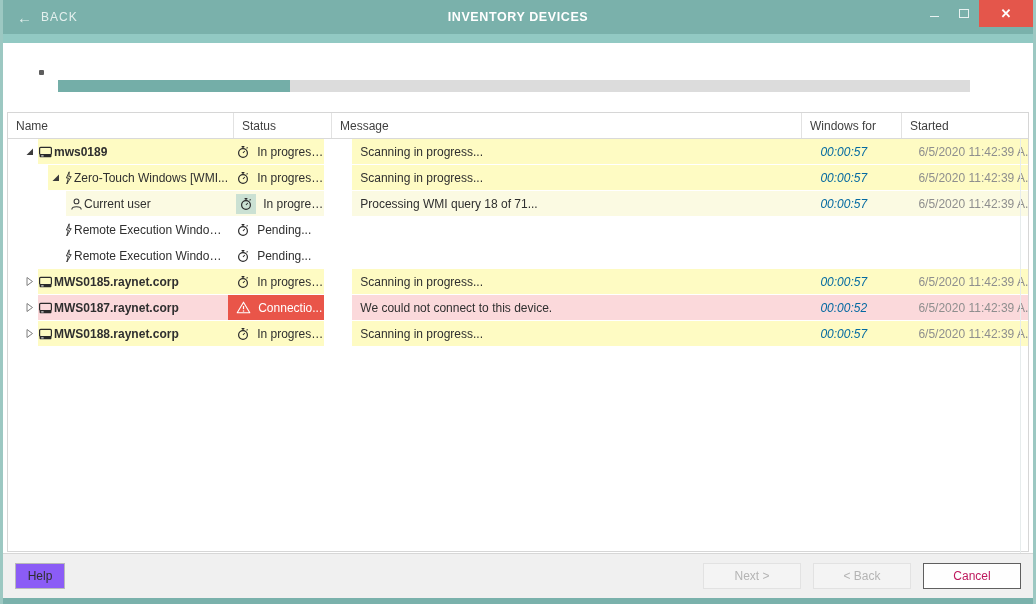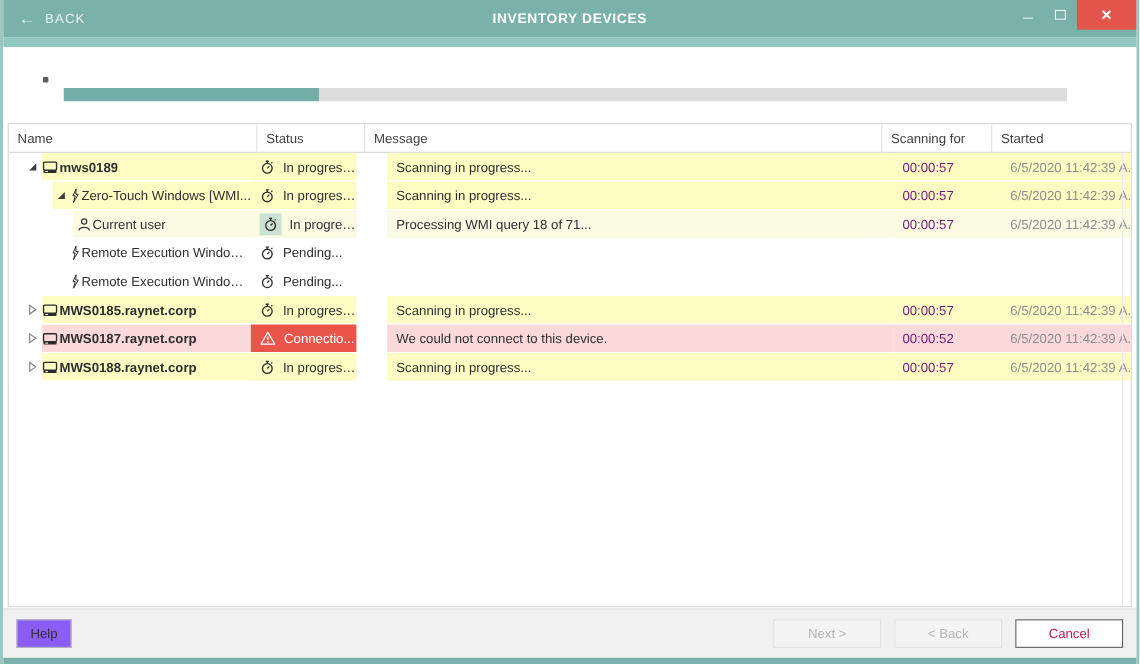--- a/index.html
+++ b/index.html
@@ -35,21 +35,21 @@
   .th-running { width:100px; border-left:1px solid #e2e2e2; }
   .th-started { width:120px; border-left:1px solid #e2e2e2; }
   .tbody { position:relative; }
   .col-line { position:absolute; left:1012px; top:0; bottom:-415px; width:1px; background:#e7ecec; }
 
   .trow { display:flex; height:25px; margin-bottom:1px; font-size:12px; color:#2f2f2f; cursor:default; }
   .cell { height:100%; display:flex; align-items:center; overflow:hidden; white-space:nowrap; }
   .name-cell  { width:225px; padding:0; }
   .status-cell{ width:98px; padding-left:8px; gap:7px; }
   .msg-cell   { width:470px; padding-left:8px;margin-left:28px; }
-  .run-cell   { width:100px; padding-left:8px; color:#701a75; }
+  .run-cell   { width:100px; padding-left:8px; color:#0369a1;font-style:italic; }
   .start-cell { width:120px; padding-left:8px; color:#8e8e8e; text-overflow:ellipsis; }
 
   .bg-yellow { background:#fefbc3; }
   .bg-pale   { background:#fbfae2; }
   .bg-pink   { background:#fbd9db; }
   .bg-none   { background:transparent; }
   .status-error { background:#e95549; color:#ffffff; }
 
   .spacer { height:100%; flex:none; background:#fff; }
   .hl { flex:1; height:100%; display:flex; align-items:center; gap:1px; overflow:hidden; white-space:nowrap; }
@@ -100,21 +100,21 @@
       <div class="progress-track">
         <div class="progress-fill" id="progress-fill" style="width: 25.4%;"></div>
       </div>
     </div>
 
     <div class="table">
       <div class="thead">
         <div class="th th-name">Name</div>
         <div class="th th-status">Status</div>
         <div class="th th-message">Message</div>
-        <div class="th th-running">Scanning for</div>
+        <div class="th th-running">Windows for</div>
         <div class="th th-started">Started</div>
       </div>
       <div class="tbody" id="tbody">
         <div class="col-line"></div>
       <div class="trow">
             <div class="cell name-cell">
               <div class="spacer" style="width: 12px;"></div>
               <div class="expander" style="width: 18px;">
                 <svg width="11" height="11" viewBox="0 0 11 11">
                   <polygon points="9,2.5 9,9 2.5,9" fill="#3c3c3c"></polygon>

